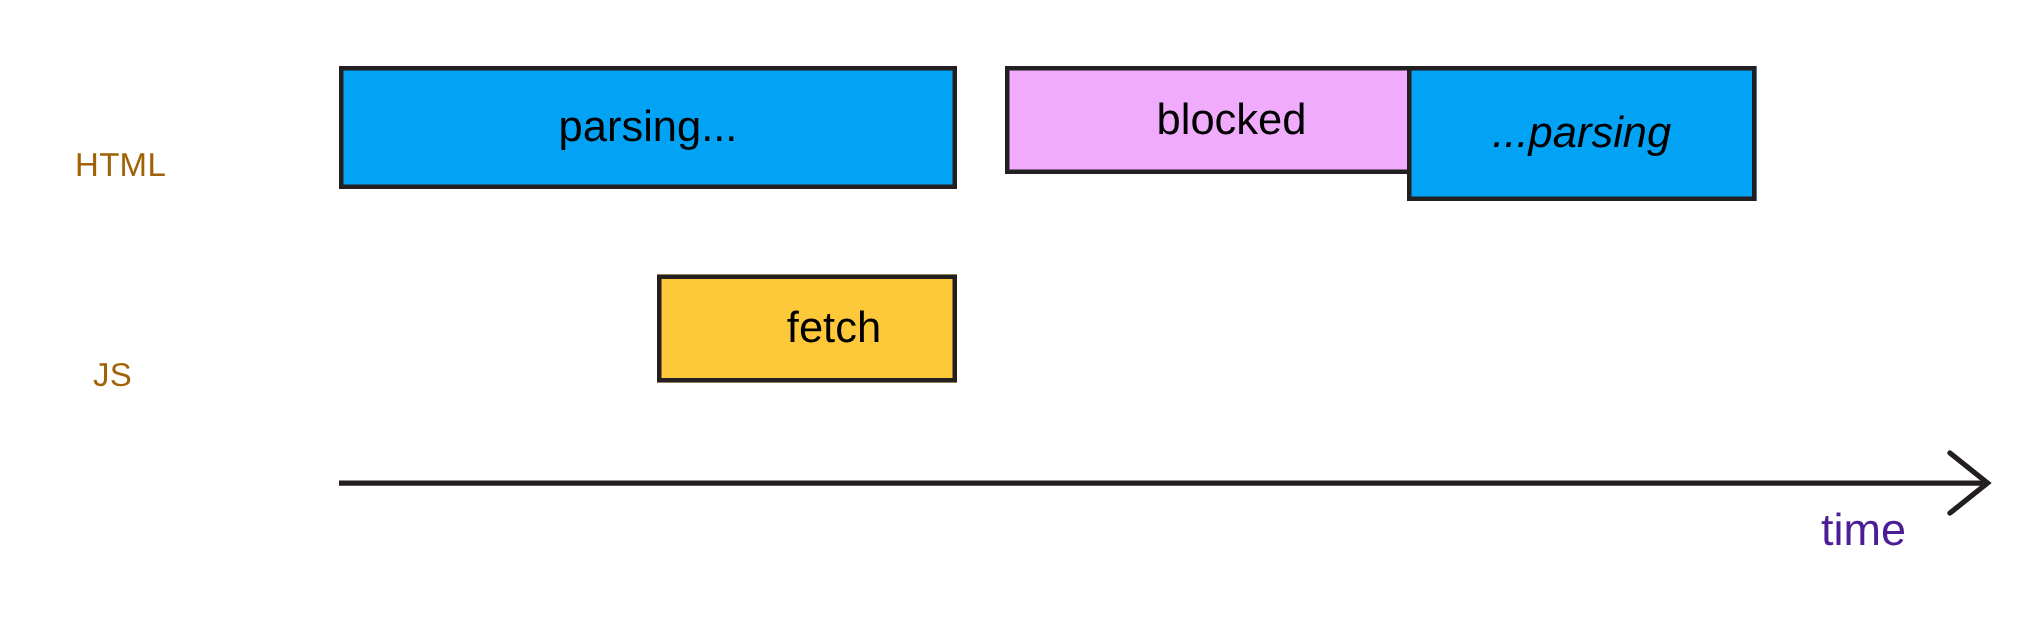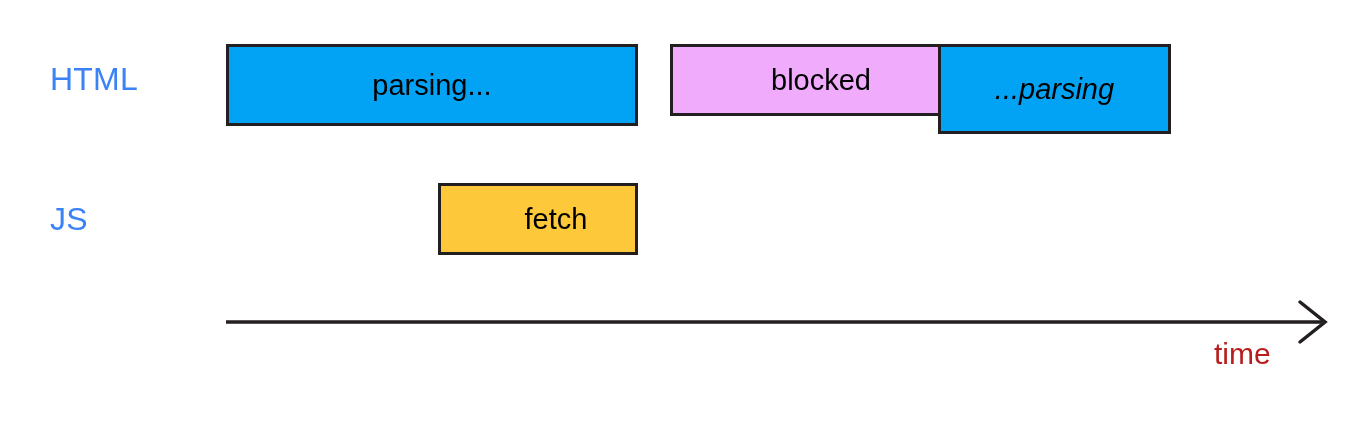--- a/index.html
+++ b/index.html
@@ -15,28 +15,29 @@
     position: relative;
     width: 1360px;
     height: 428px;
     background: #ffffff;
     overflow: hidden;
   }
 
   
   .row-label {
     position: absolute;
-    font-size: 32px;
-    color: #3b82f6;
+    font-size: 22px;
+    color: #a16207;
     letter-spacing: 0.2px;
     line-height: 1;
     white-space: nowrap;
+    margin-top: 36px;
   }
   #label-html { left: 50px; top: 63px; }
-  #label-js   { left: 50px; top: 203px; }
+  #label-js   { left: 62px; top: 203px; }
 
   
   .bar {
     position: absolute;
     box-sizing: border-box;
     border: 3px solid #231f20;
     display: flex;
     align-items: center;
     justify-content: center;
     font-size: 29px;
@@ -80,21 +81,21 @@
     width: 1112px;
     height: 56px;
   }
   #time-axis svg { display: block; }
 
   #time-label {
     position: absolute;
     left: 1214px;
     top: 339px;
     font-size: 30px;
-    color: #b91c1c;
+    color: #4c1d95;
     line-height: 1;
     white-space: nowrap;
   }
 </style>
 </head>
 <body>
 
 <div id="canvas">
 
   <div class="row-label" id="label-html">HTML</div>

